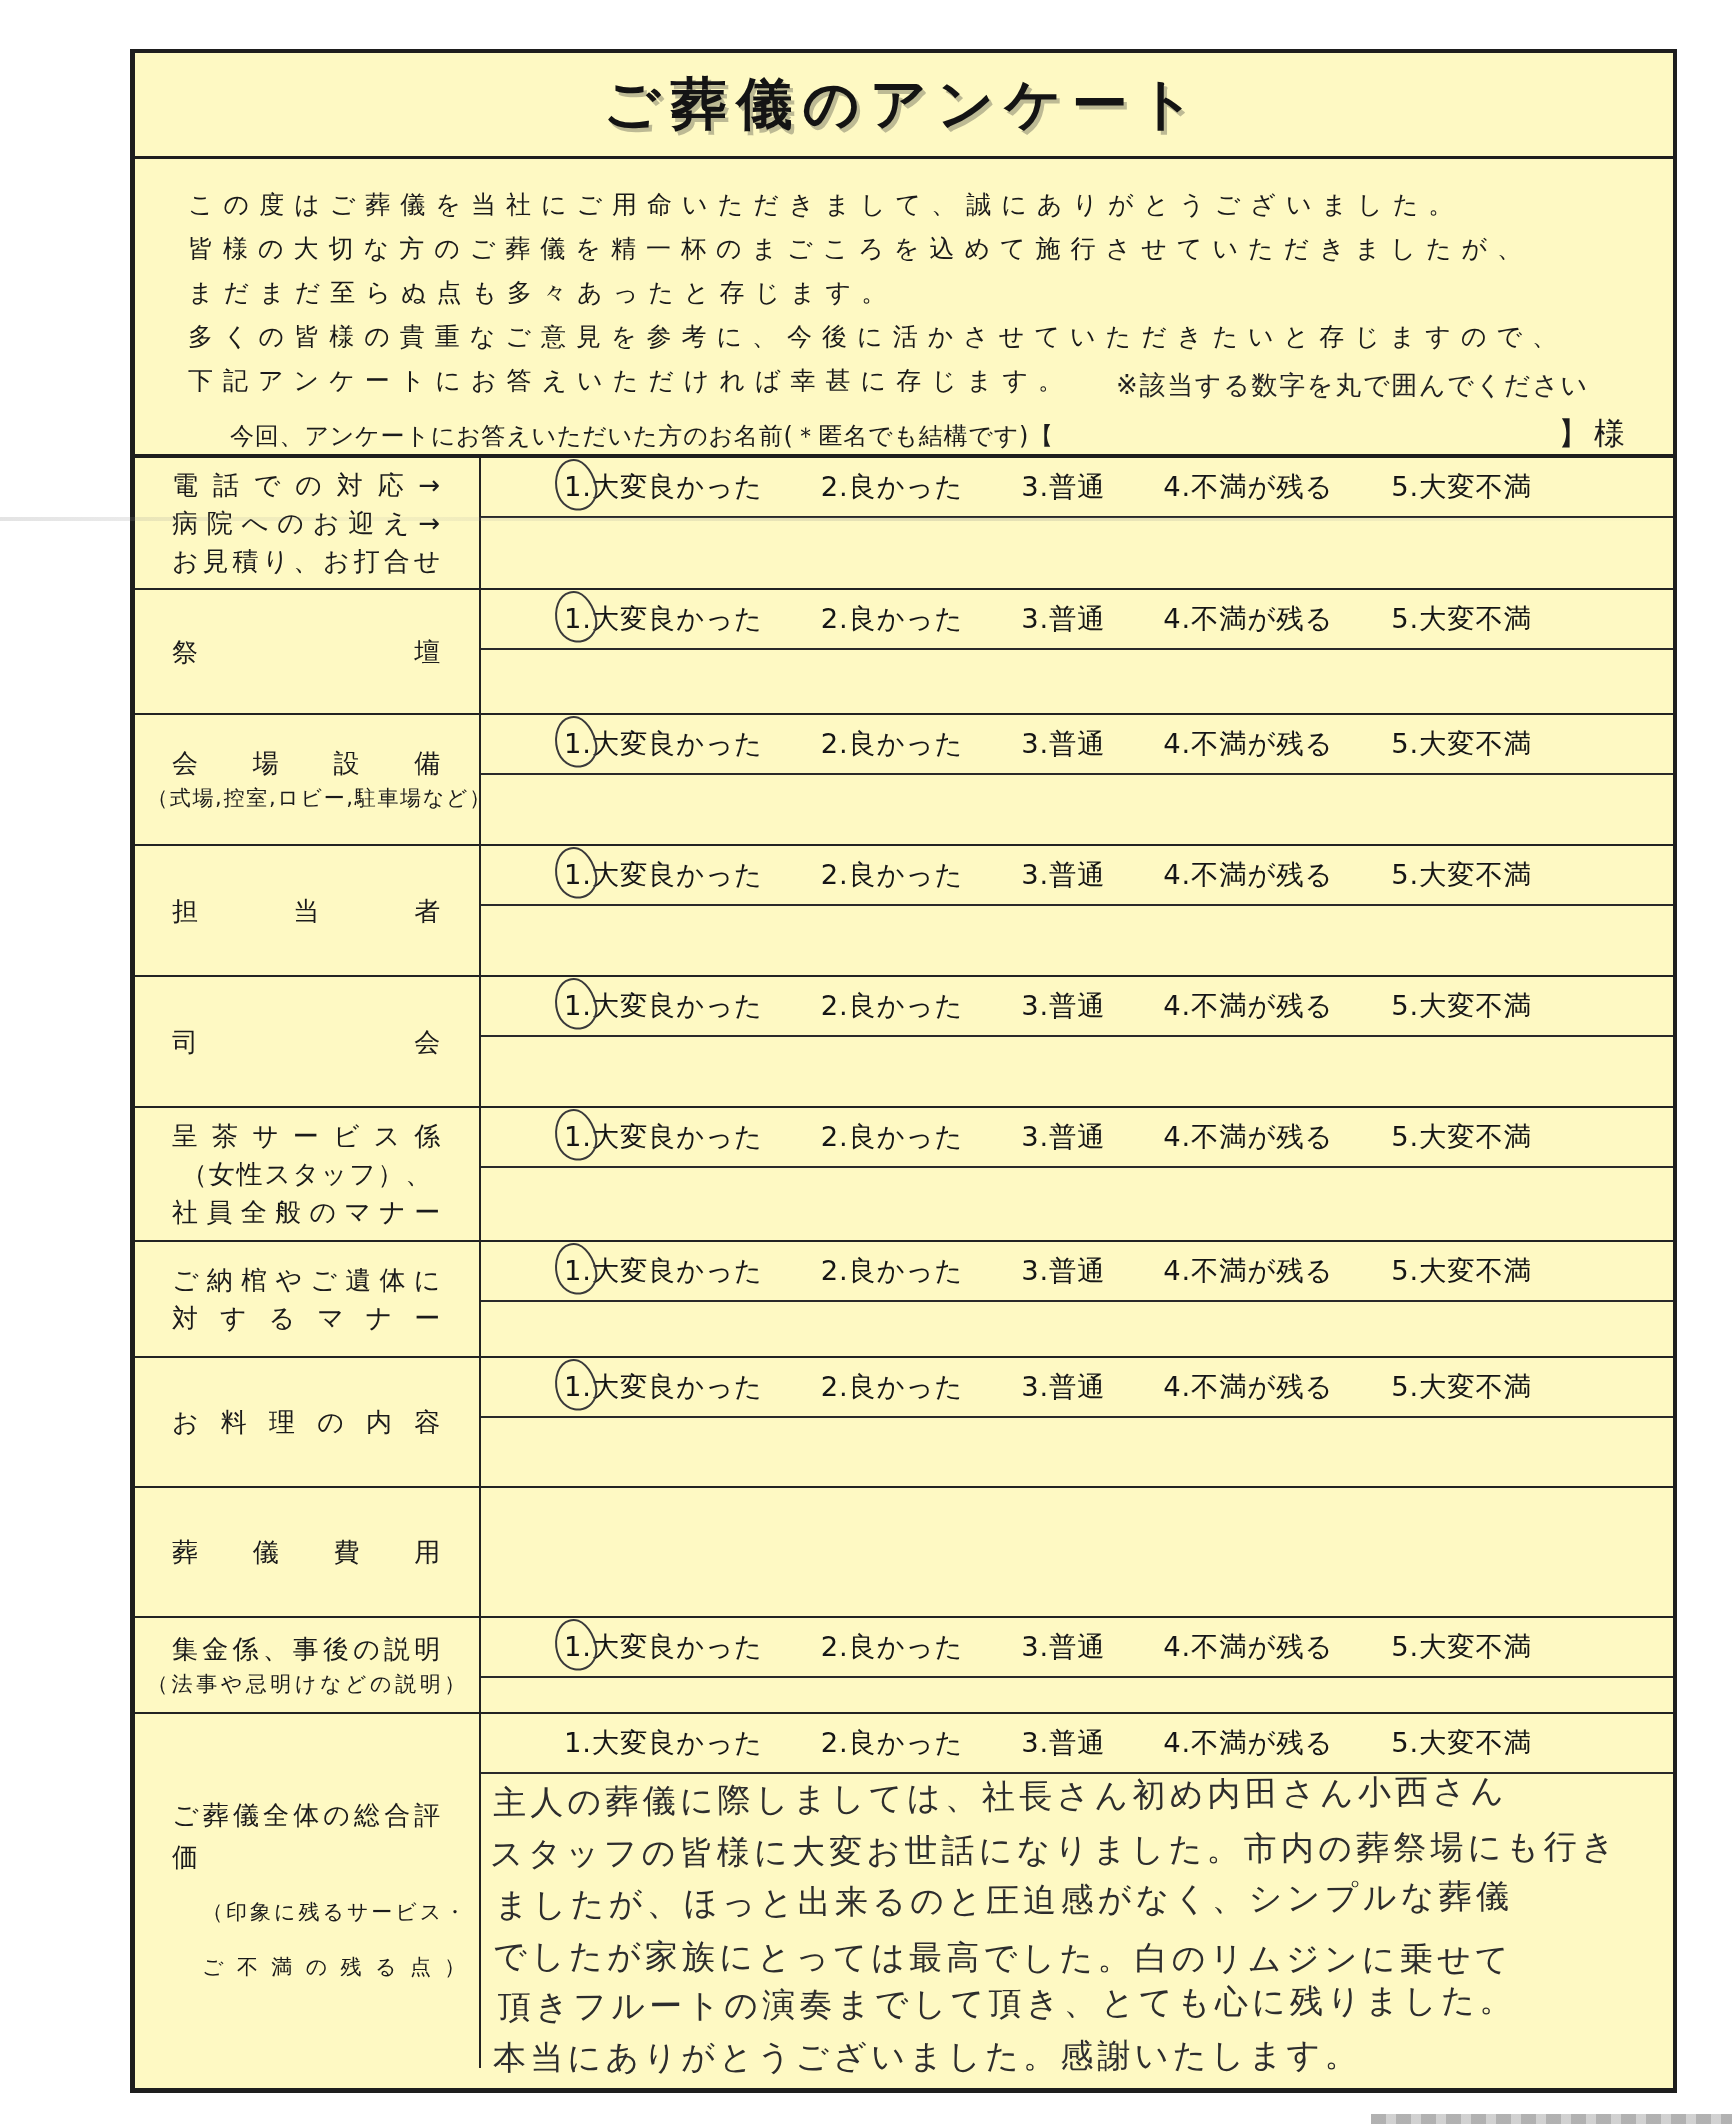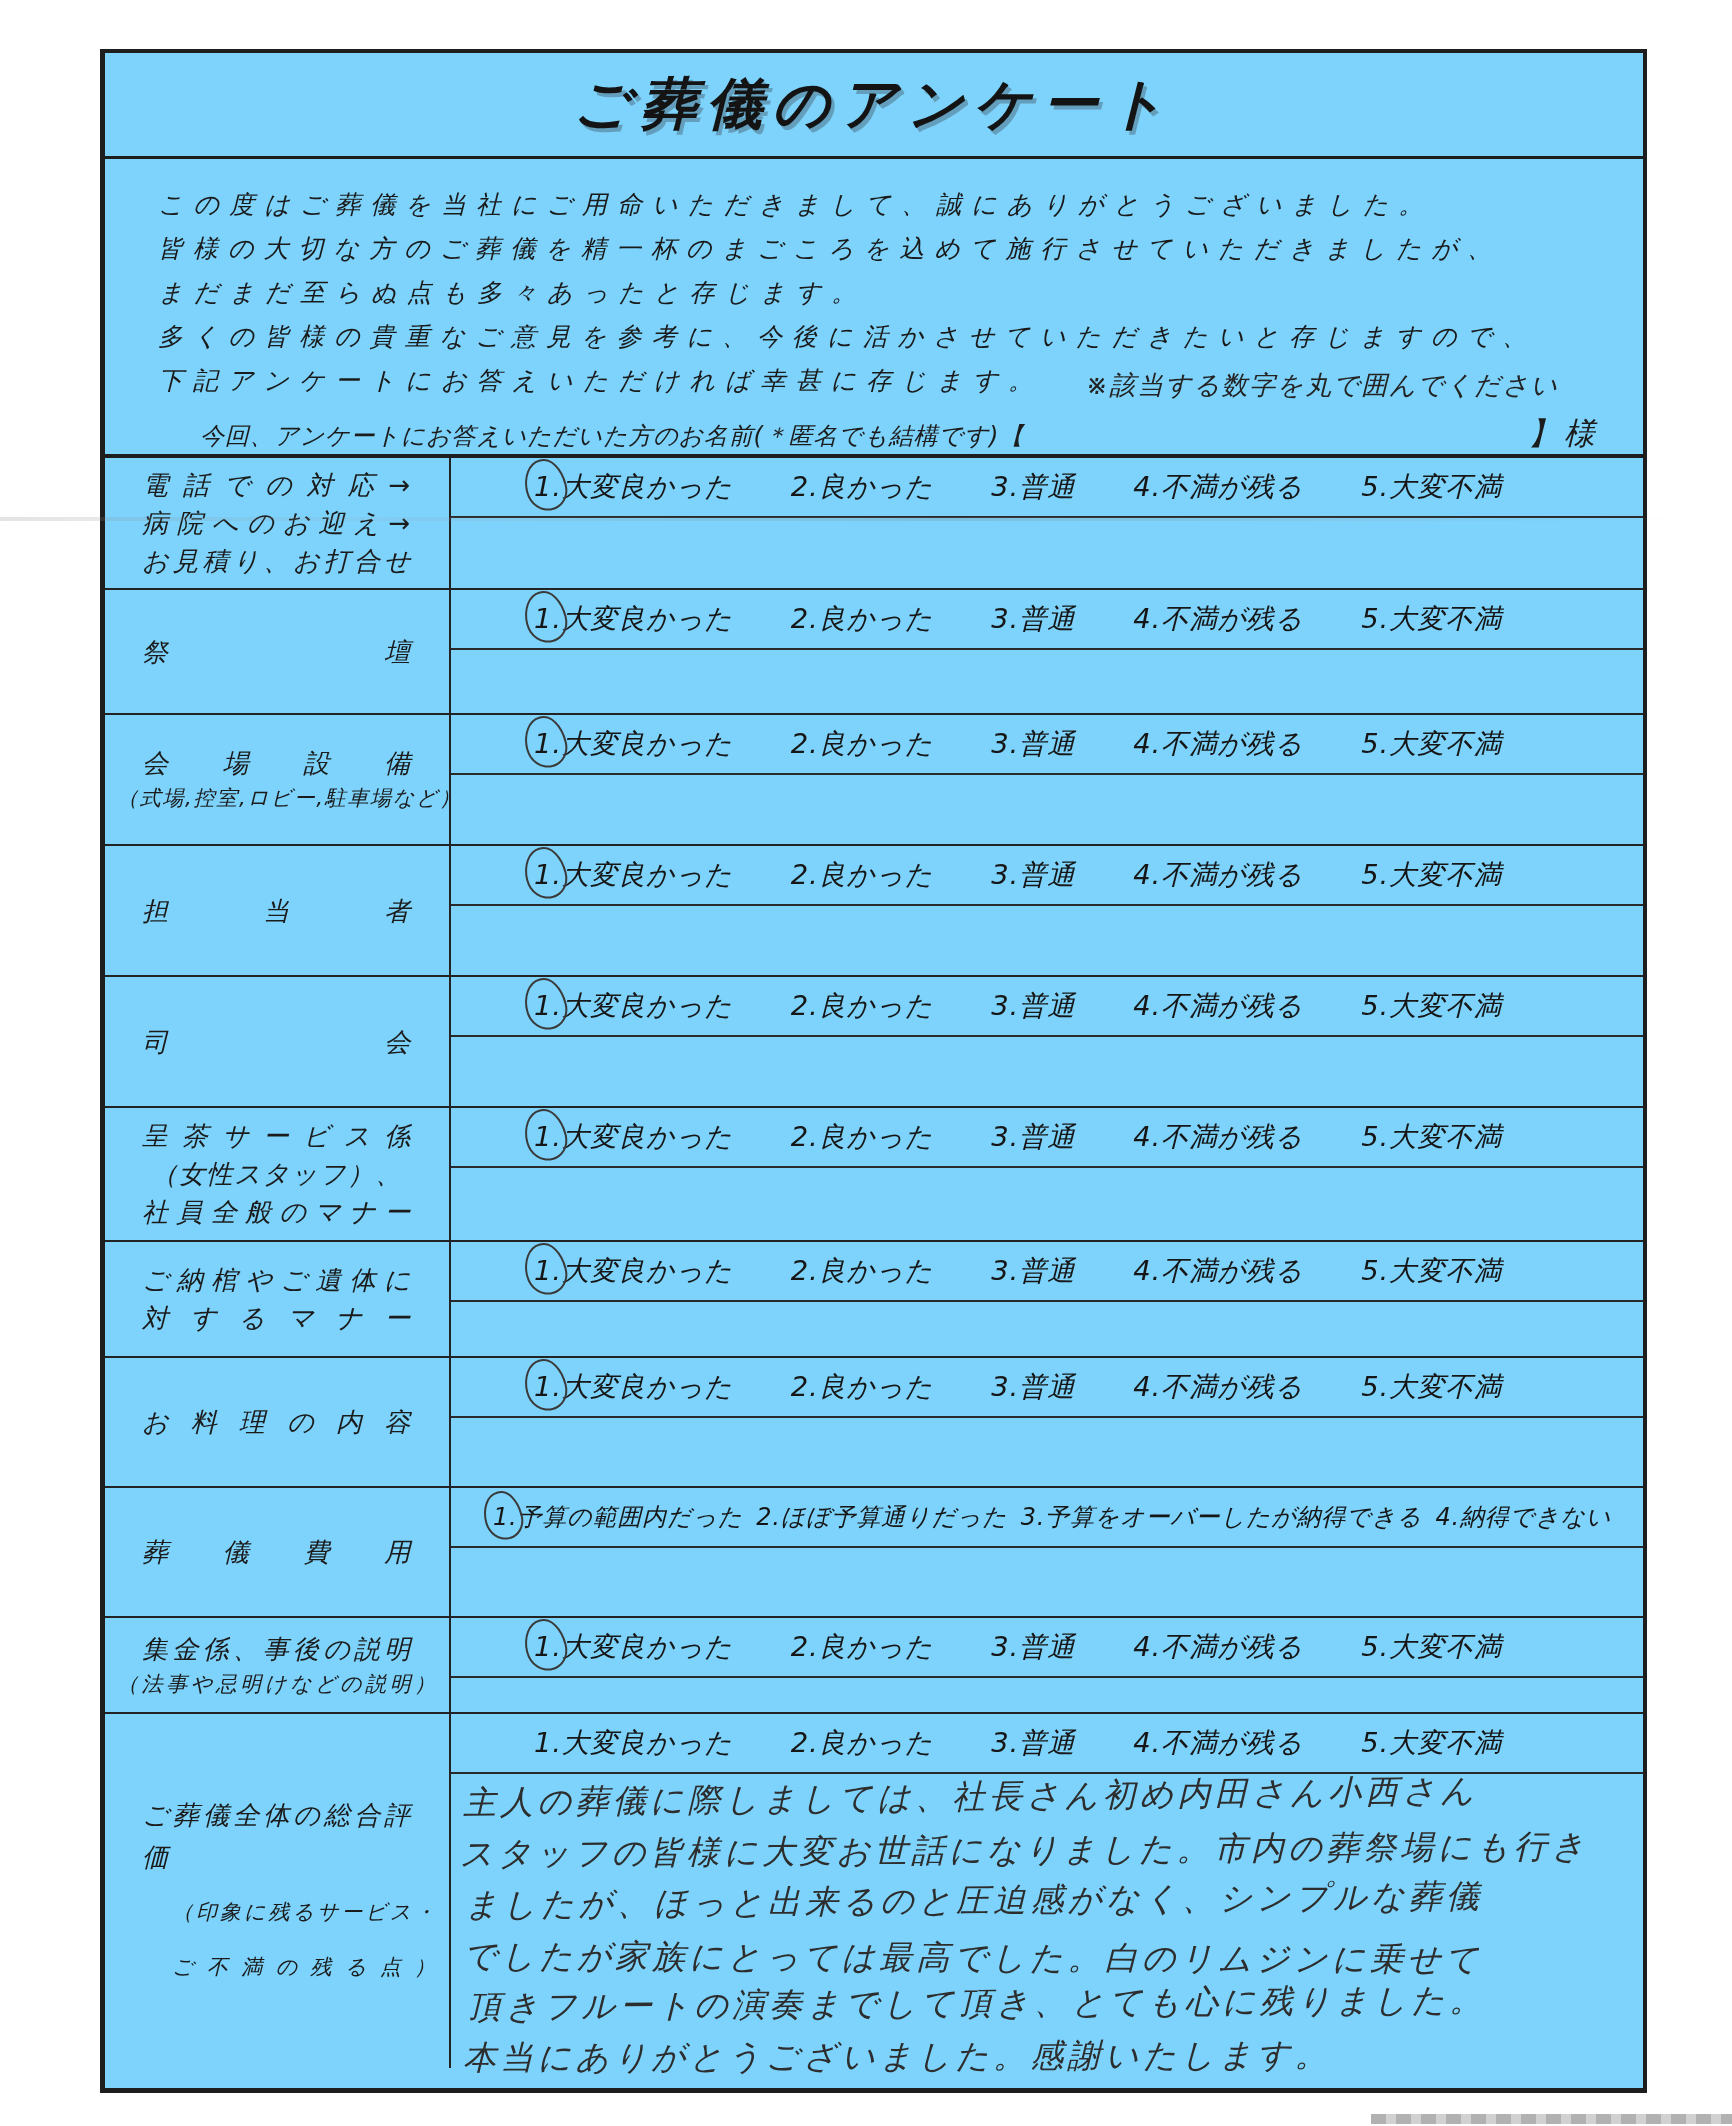--- a/index.html
+++ b/index.html
@@ -1,22 +1,22 @@
 <!DOCTYPE html>
 <html style="font-size:13.3px"><head>
 <meta charset="utf-8">
 <style>
   * { margin:0; padding:0; box-sizing:border-box; }
   html,body { background:#ffffff; }
   body { width:1733px; height:2127px; position:relative; overflow:hidden;
          font-family:"DejaVu Sans","Liberation Sans",sans-serif; color:#1c1c1c; }
 
-  .doc { position:absolute; left:100px; top:49px; width:1547px; height:2044px;
+  .doc { position:absolute; left:130px; top:49px; width:1547px; height:2044px;
          border:4.2px solid #1e1e1e; border-left-width:5px; border-bottom-width:5.8px;
-         background:#7dd3fc;font-style:italic; }
+         background:#fef9c3; }
 
   
   .title-box { height:106px; border-bottom:3.3px solid #1e1e1e;
                display:flex; align-items:center; justify-content:center; }
   .title-box h1 { font-size:56px; font-weight:bold; letter-spacing:10px;
                   color:#141414; text-shadow:3.3px 4.2px 0 rgba(40,40,40,.30); }
 
   
   .intro { height:299px; border-bottom:4.2px solid #1e1e1e; padding:24px 33px 0 53px; }
   .iline { font-size:25px; letter-spacing:10px; line-height:44px; white-space:nowrap; color:#1a1a1a; }
@@ -232,26 +232,20 @@
           </div>
       <div class="t-comment"></div>
     </div>
   </div>
 
   <div class="t-row r8">
     <div class="t-label">
           <div class="lln jl">葬儀費用</div>
         </div>
     <div class="t-right">
-      <div class="t-options budget">
-            <span class="opt"><span class="circle">1.</span>予算の範囲内だった</span>
-            <span class="opt">2.ほぼ予算通りだった</span>
-            <span class="opt">3.予算をオーバーしたが納得できる</span>
-            <span class="opt">4.納得できない</span>
-          </div>
       <div class="t-comment"></div>
     </div>
   </div>
 
   <div class="t-row r9">
     <div class="t-label">
           <div class="lln jl">集金係、事後の説明</div>
           <div class="lln jl sm">（法事や忌明けなどの説明）</div>
         </div>
     <div class="t-right">

